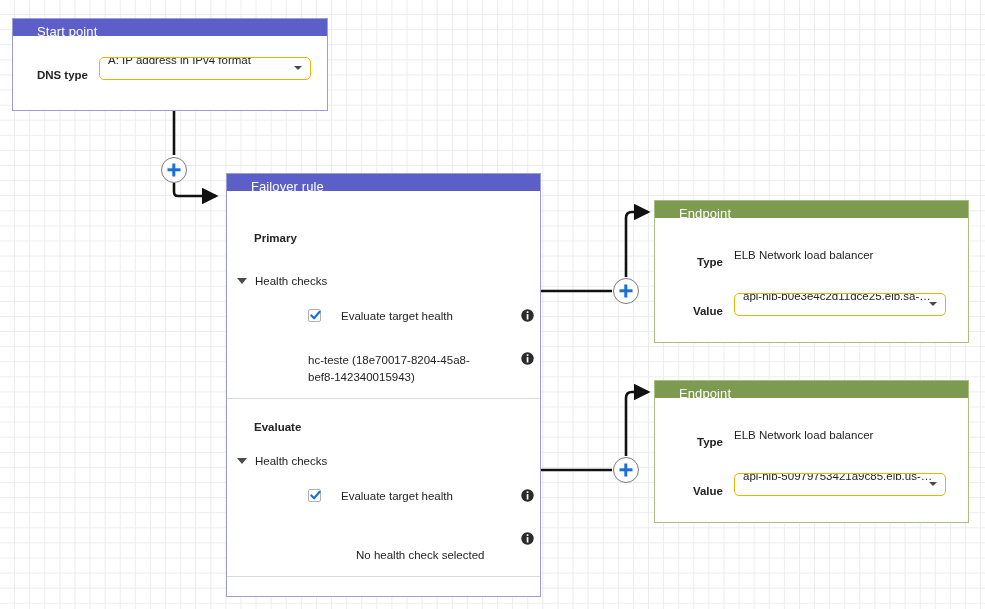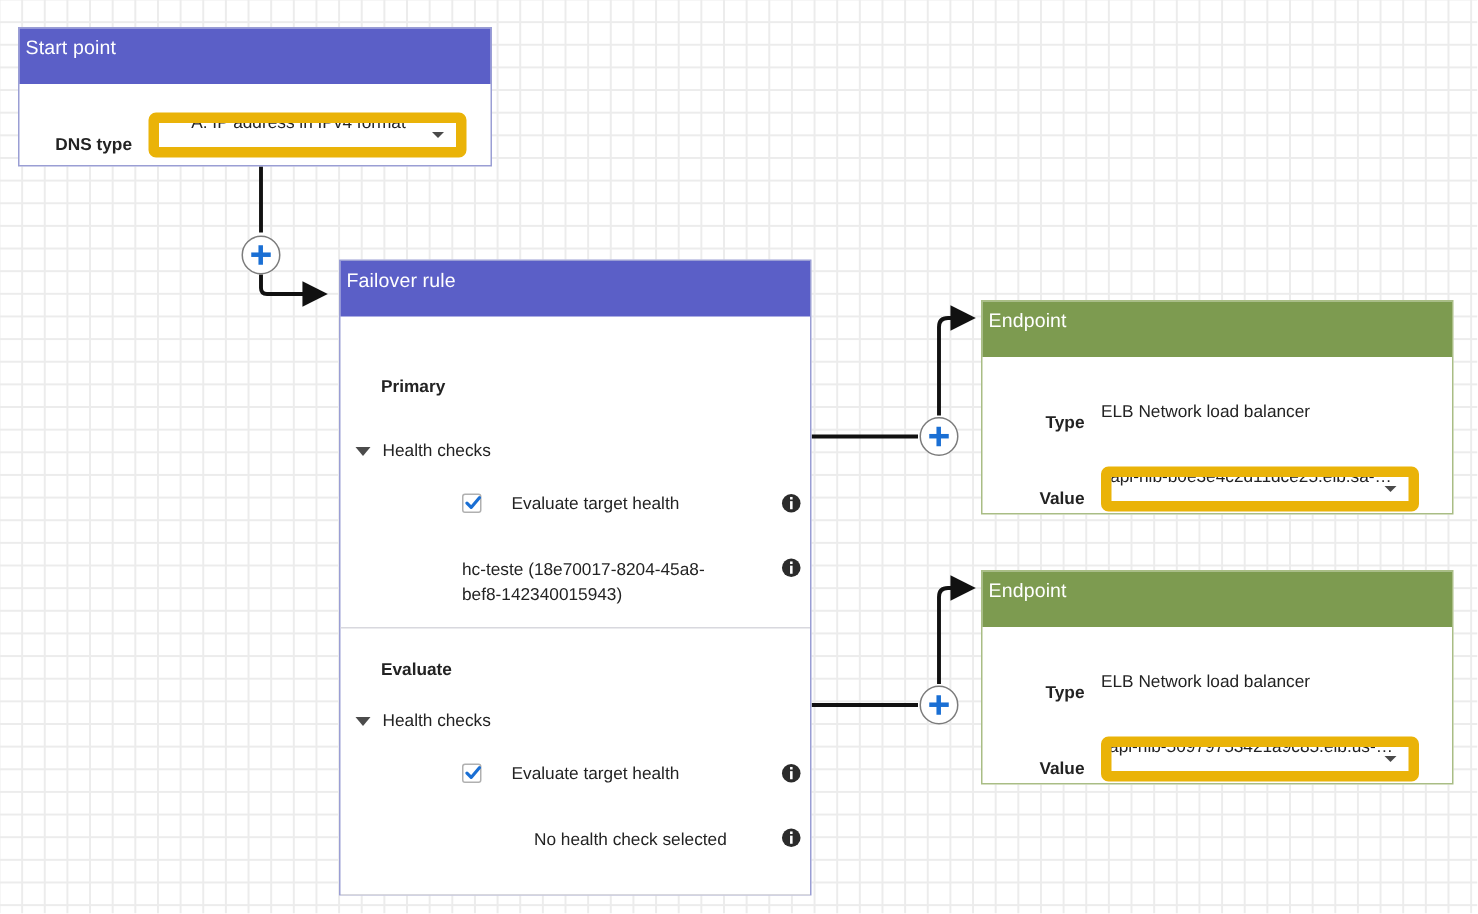--- a/index.html
+++ b/index.html
@@ -25,23 +25,23 @@
   
   .card {
     position: absolute;
     background: #ffffff;
     box-sizing: border-box;
   }
   .card-purple { border: 1px solid #9a9ed4; }
   .card-green  { border: 1px solid #a9bd85; }
 
   .card-header {
-    height: 37px;
+    height: 17px;
     line-height: 25px;
-    padding: 0 0 0 4px;
+    padding: 0 0 0 24px;
     color: #ffffff;
     font-size: 13px;
     letter-spacing: .1px;
     box-sizing: border-box;
     white-space: nowrap;
   }
   .hdr-purple { background: #5b5fc7; }
   .hdr-green  { background: #7d9b50; }
 
   .card-body { position: relative; }
@@ -63,32 +63,31 @@
   .field-static {
     font-size: 11.5px;
     color: #232323;
     white-space: nowrap;
   }
 
   
   .select {
     position: relative;
     box-sizing: border-box;
-    border: 7px solid #eab308;
+    border: 1px solid #eab308;
     border-radius: 5px;
     background: #ffffff;
     height: 23px;
     display: flex;
     align-items: center;
     padding: 0 20px 16px 8px;
     font-size: 11.5px;
     color: #232323;
     white-space: nowrap;
     overflow: hidden;
-    justify-content: center;
   }
   .select .caret {
     position: absolute;
     right: 8px;
     top: 50%;
     margin-top: -2px;
     width: 0; height: 0;
     border-left: 4px solid transparent;
     border-right: 4px solid transparent;
     border-top: 4px solid #4a4a4a;
@@ -279,21 +278,21 @@
         </span>
         <span class="check-label">Evaluate target health</span>
       </div>
 
       <svg class="info-icon" style="left:294px; top:298px;" viewBox="0 0 13 13">
         <circle cx="6.5" cy="6.5" r="6.2" fill="#2b2b2b"></circle>
         <rect x="5.7" y="2.3" width="1.7" height="1.7" fill="#ffffff"></rect>
         <rect x="5.7" y="5.1" width="1.7" height="5.4" fill="#ffffff"></rect>
       </svg>
 
-      <div class="hc-text" style="left:81px; top:341px;padding-left:48px;">No health check selected</div>
+      <div class="hc-text" style="left:81px; top:356px;padding-left:48px;">No health check selected</div>
 
       <svg class="info-icon" style="left:294px; top:341px;" viewBox="0 0 13 13">
         <circle cx="6.5" cy="6.5" r="6.2" fill="#2b2b2b"></circle>
         <rect x="5.7" y="2.3" width="1.7" height="1.7" fill="#ffffff"></rect>
         <rect x="5.7" y="5.1" width="1.7" height="5.4" fill="#ffffff"></rect>
       </svg>
 
       <div class="divider" style="top:385px;"></div>
     </div>
   </div>

